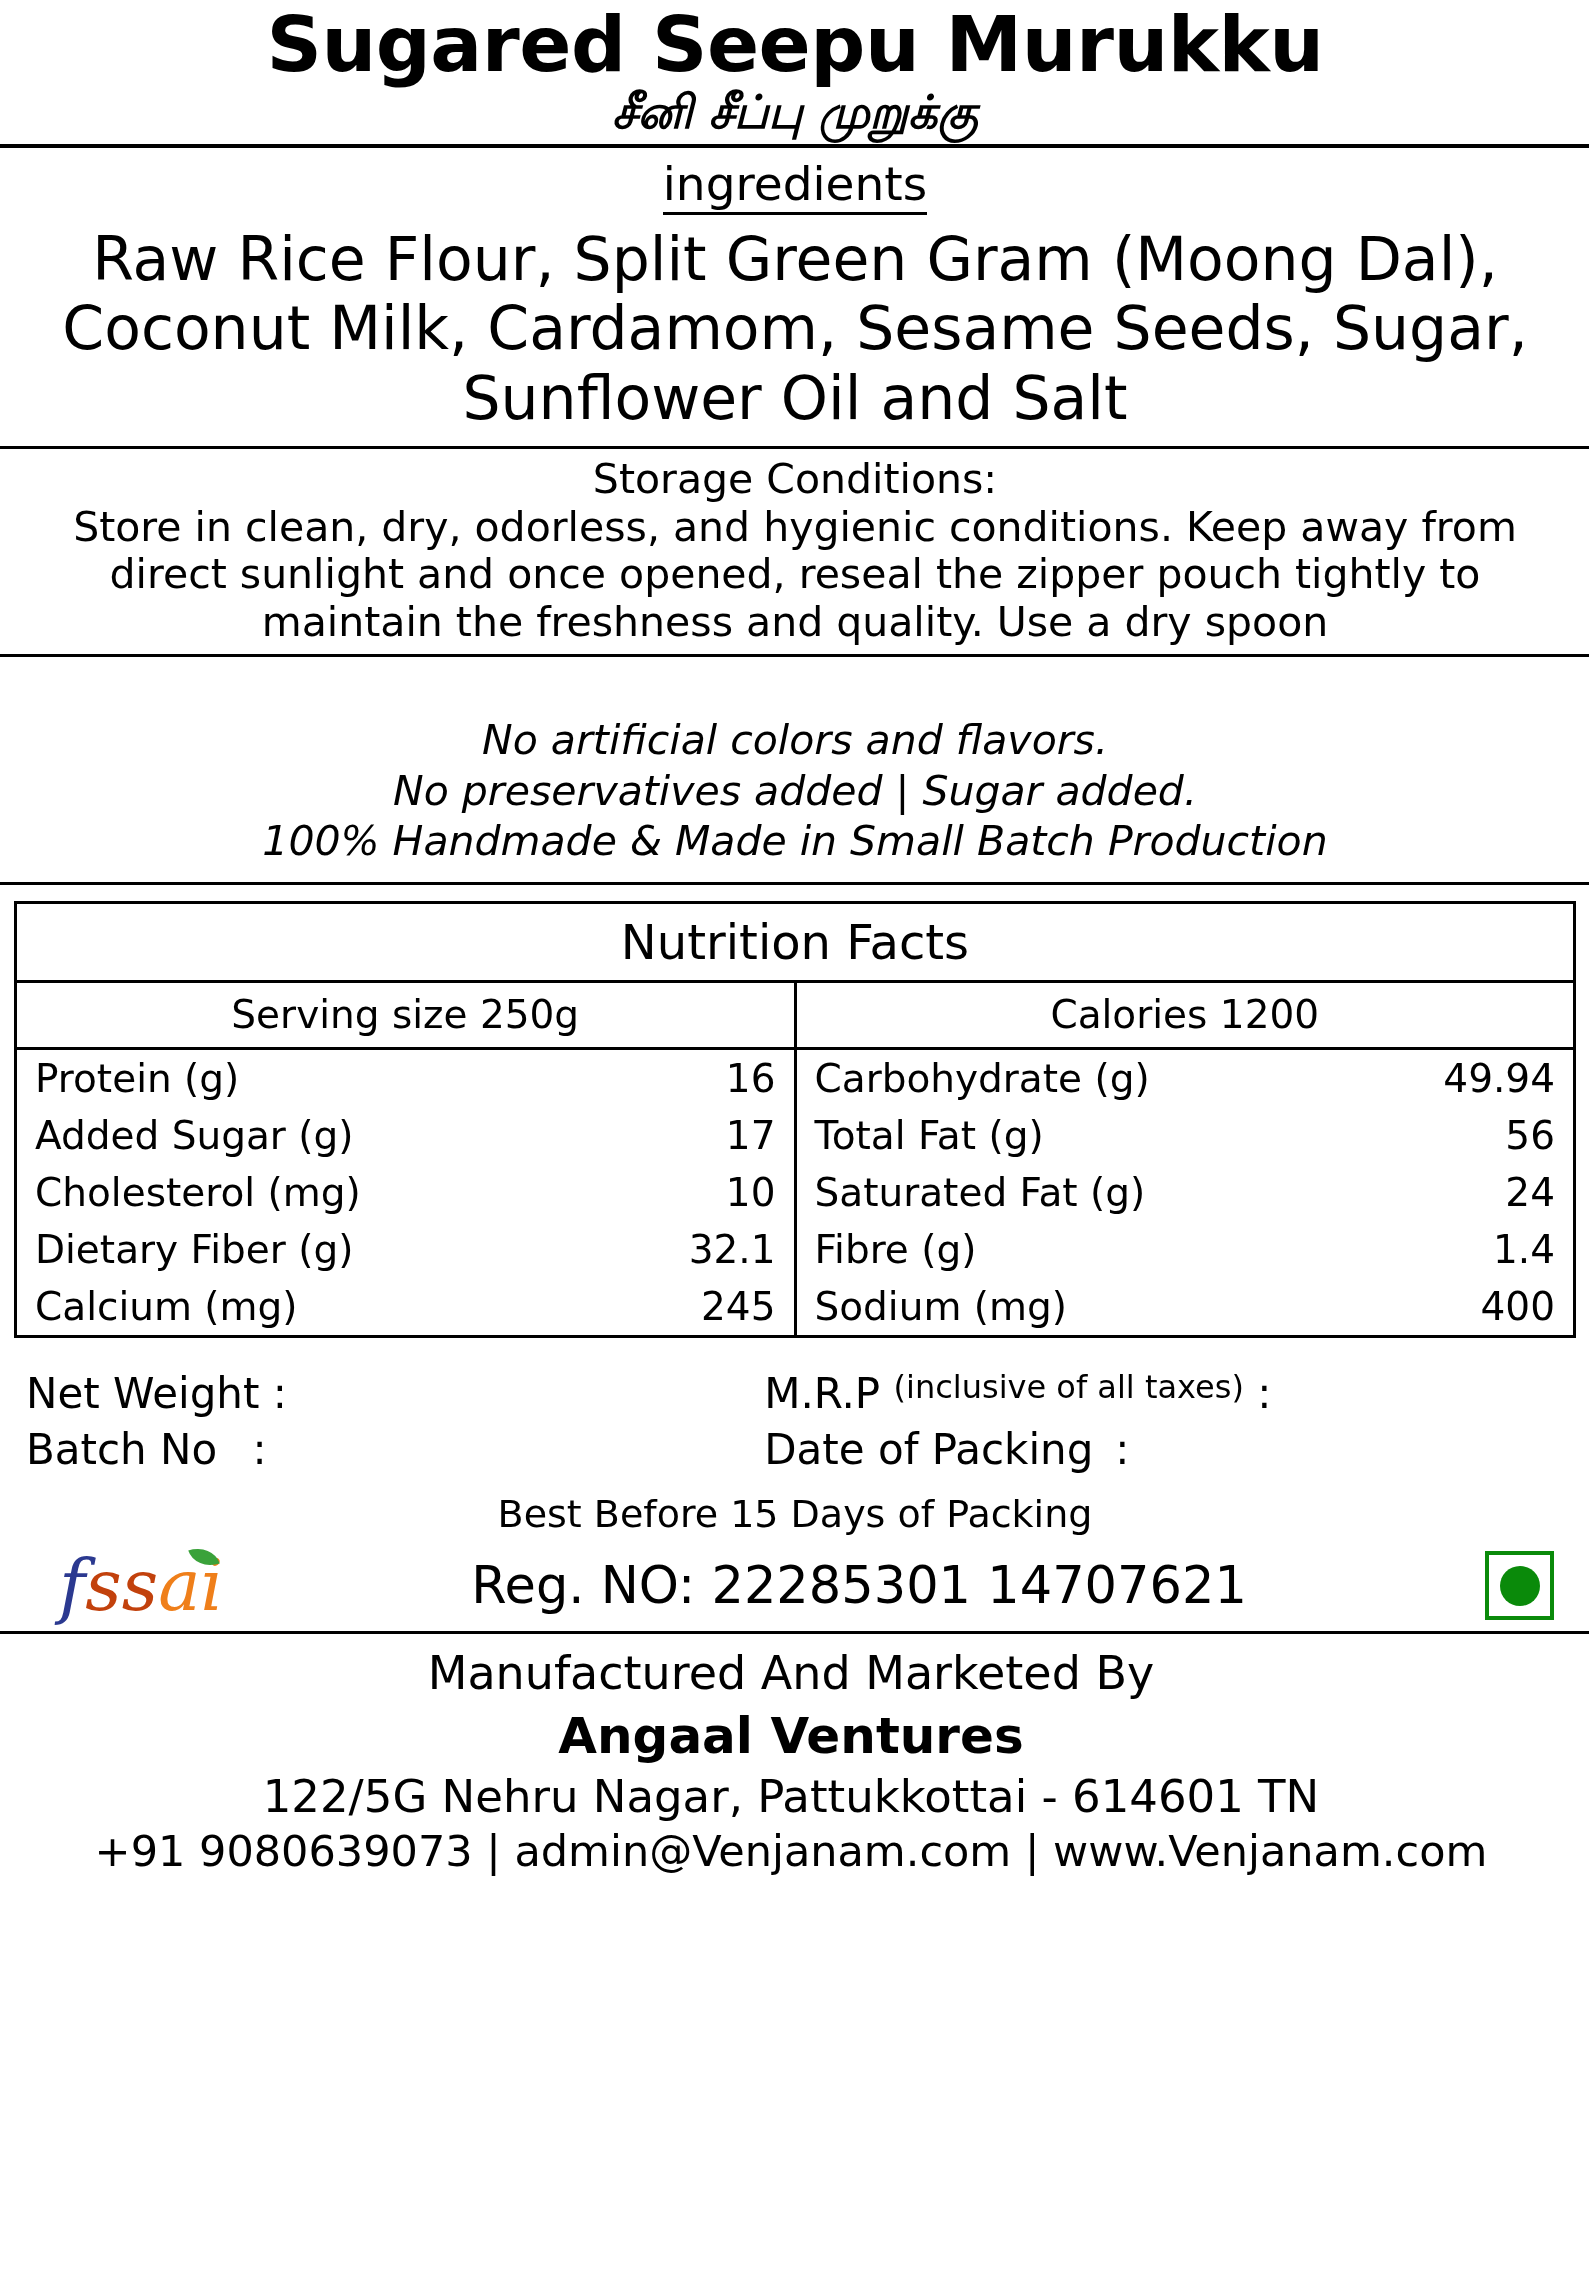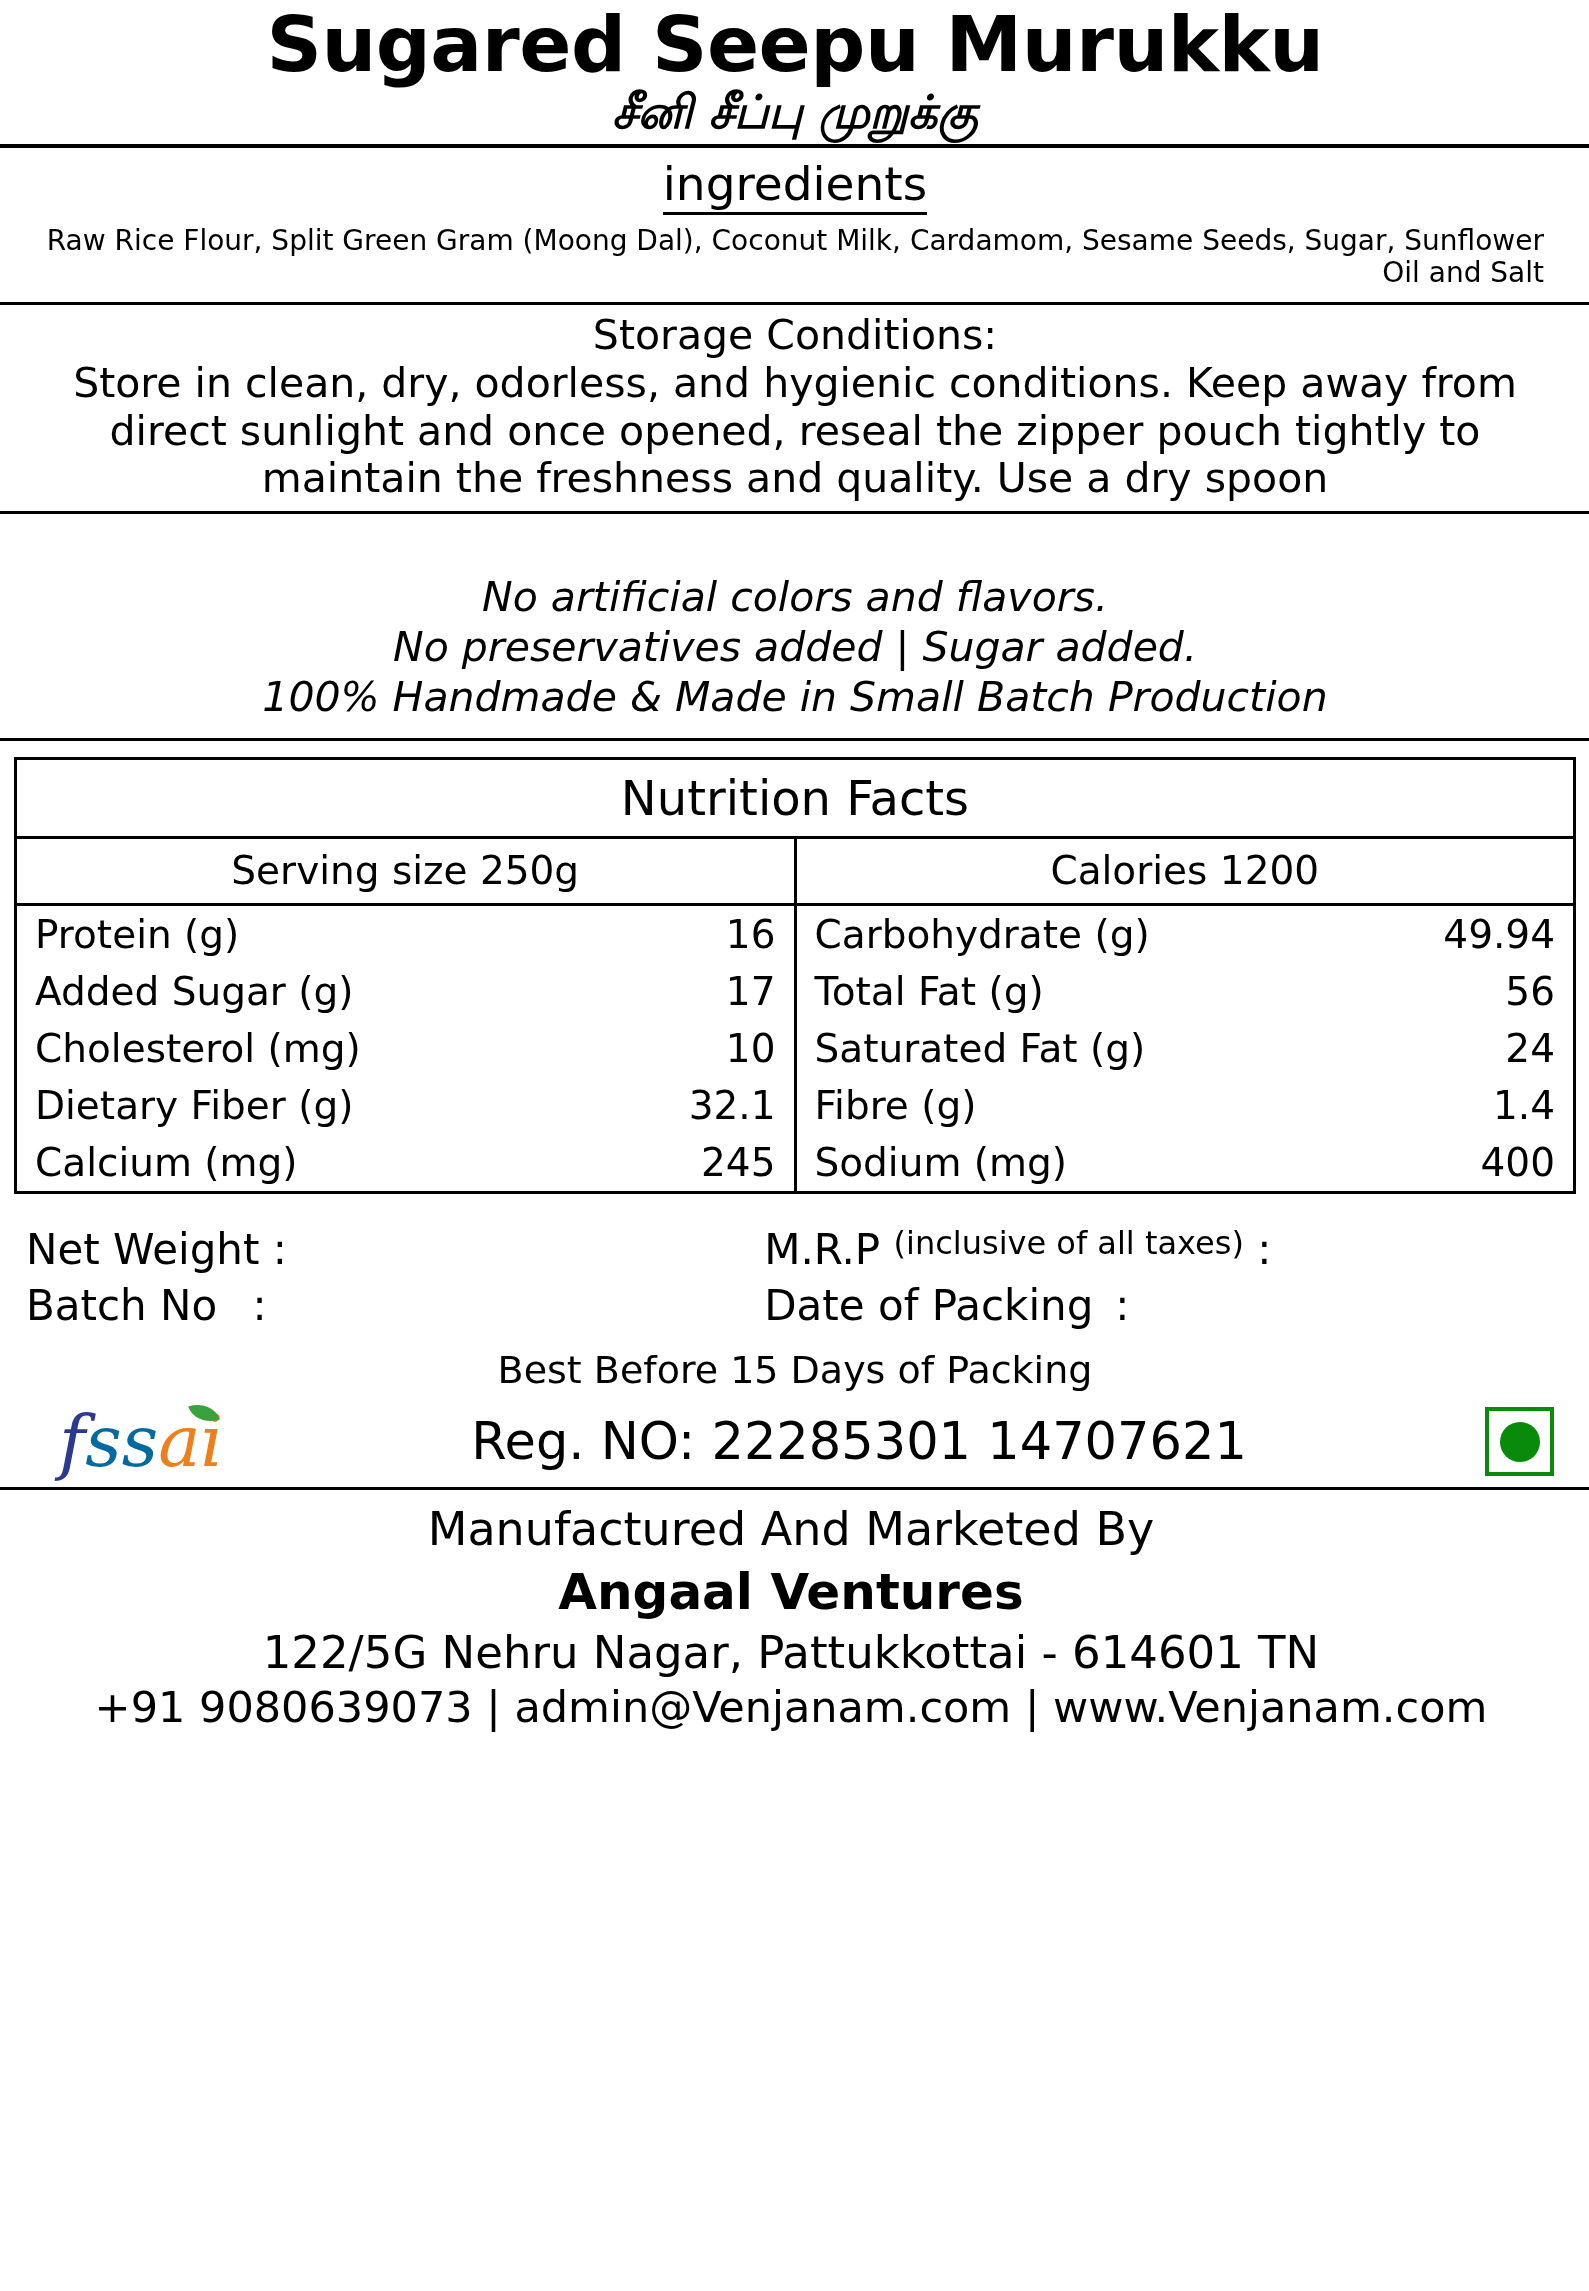--- a/index.html
+++ b/index.html
@@ -55,24 +55,23 @@
   }
   .ingredients-heading {
     font-size: 47px;
     line-height: 1.1;
     display: inline-block;
     border-bottom: 3px solid #000;
     padding-bottom: 2px;
     margin-bottom: 10px;
   }
   .ingredients-text {
-    font-size: 28px;
+    font-size: 60px;
     line-height: 1.16;
     padding: 0 28px;
-    text-align: right;
   }
 
   
   .storage-heading {
     font-size: 41px;
     line-height: 1.2;
   }
   .storage-text {
     font-size: 41px;
     line-height: 1.16;
@@ -172,21 +171,21 @@
   }
   .fssai-logo {
     font-family: "DejaVu Serif", "Liberation Serif", serif;
     font-style: italic;
     font-size: 71px;
     line-height: 1;
     position: relative;
     white-space: nowrap;
   }
   .fssai-logo .f1 { color: #2b3990; }
-  .fssai-logo .f2 { color: #0369a1; }
+  .fssai-logo .f2 { color: #c2410c; }
   .fssai-logo .f3 { color: #ef7f1a; }
   .fssai-logo .f4 { color: #ef7f1a; }
   .leaf {
     position: absolute;
     right: 6px;
     top: -4px;
     width: 26px;
     height: 22px;
     background: #3aa23a;
     border-radius: 0 100% 0 100%;

